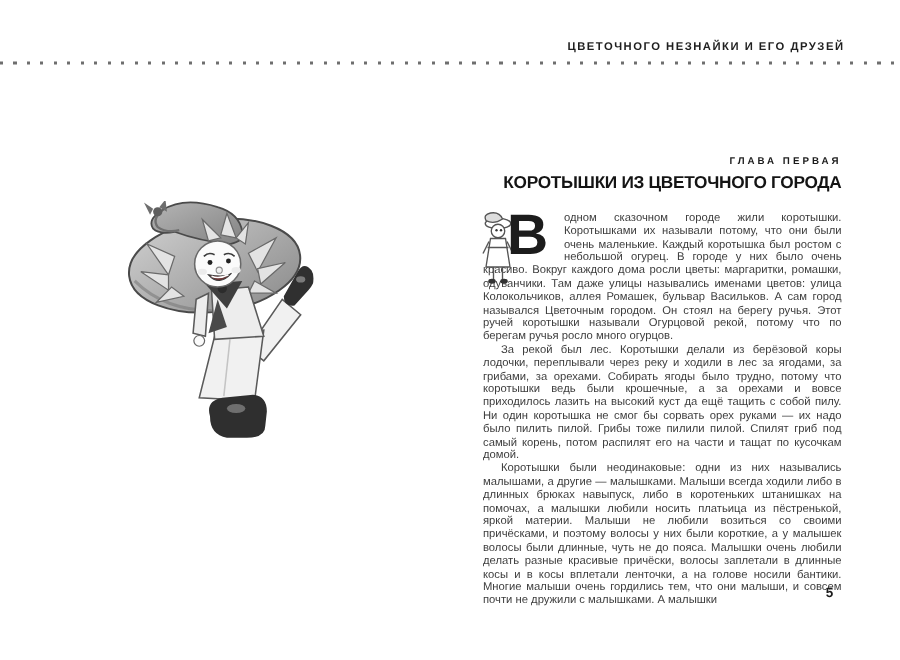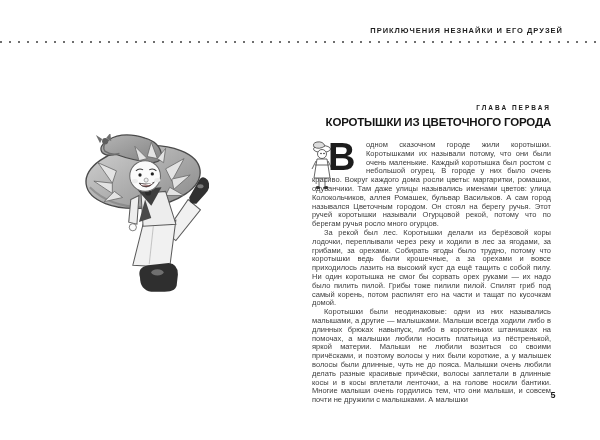--- a/index.html
+++ b/index.html
@@ -17,21 +17,21 @@
     color:#1f1f1f; white-space:nowrap;
   }
   .dotted-rule {
     position:absolute; top:41px; left:0; width:600px; height:2px;
     background-image:repeating-linear-gradient(to right,#6e6e6e 0,#6e6e6e 2px,transparent 2px,transparent 9px);
   }
   .main-illustration {
     position:absolute; left:71px; top:134px; width:138px; height:166px;
   }
   .text-column {
-    position:absolute; left:312px; top:104px; width:239px;
+    position:absolute; left:322px; top:104px; width:239px;
   }
   .chapter-kicker {
     text-align:right; font-size:6.5px; font-weight:bold;
     letter-spacing:2px; color:#1b1b1b; line-height:7px; margin-bottom:5px;
     white-space:nowrap;
   }
   .chapter-title {
     text-align:right; font-size:11.5px; font-weight:bold;
     letter-spacing:-0.2px; color:#141414; line-height:13px; margin-bottom:12px;
     white-space:nowrap;
@@ -55,21 +55,21 @@
     position:absolute; left:-1px; top:0; width:22px; height:50px;
   }
   .page-number {
     position:absolute; top:390px; left:546px; width:14px;
     font-size:9px; font-weight:bold; color:#1b1b1b; text-align:center;
   }
 </style>
 </head>
 <body>
 
-<div class="running-header">ПРИКЛЮЧЕНИЯ НЕЗНАЙКИ И ЕГО ДРУЗЕЙ</div>
+<div class="running-header">ЦВЕТОЧНОГО НЕЗНАЙКИ И ЕГО ДРУЗЕЙ</div>
 <div class="dotted-rule"></div>
 
 <svg class="main-illustration" viewBox="0 0 134 162" xmlns="http://www.w3.org/2000/svg">
   <defs>
     <linearGradient id="gbrim" x1="0" y1="0" x2="1" y2="1">
       <stop offset="0" stop-color="#cfcfcf"></stop>
         <stop offset="1" stop-color="#8b8b8b"></stop>
     </linearGradient>
     <linearGradient id="gcrown" x1="0" y1="0" x2="1" y2="1">
       <stop offset="0" stop-color="#b5b5b5"></stop>

